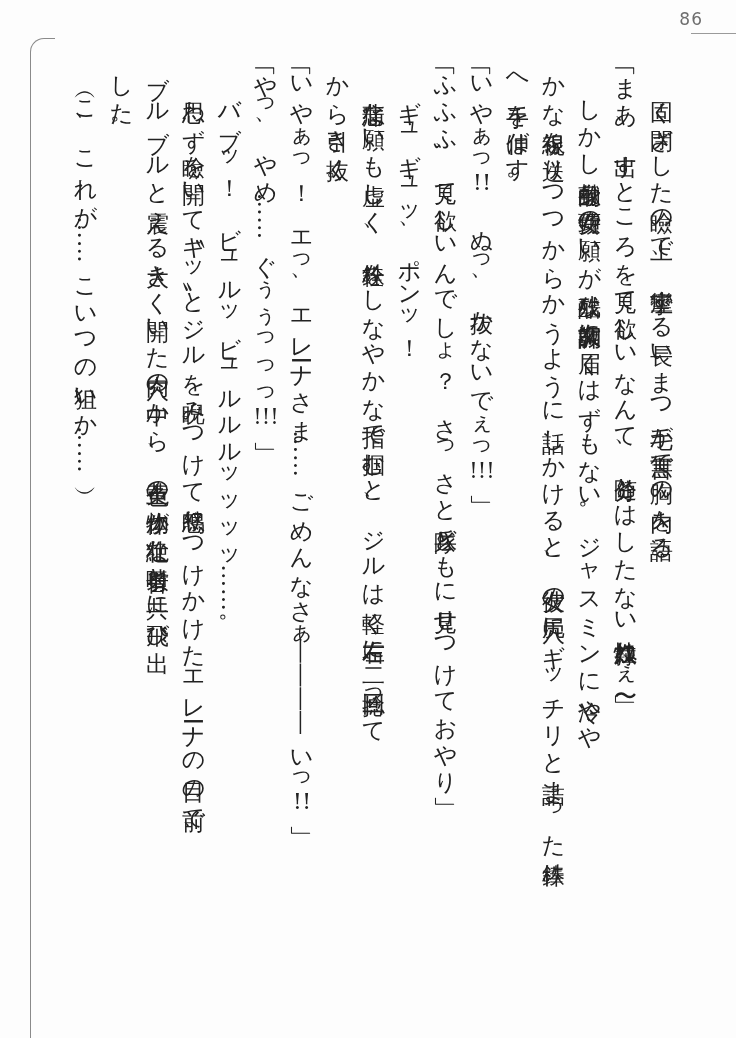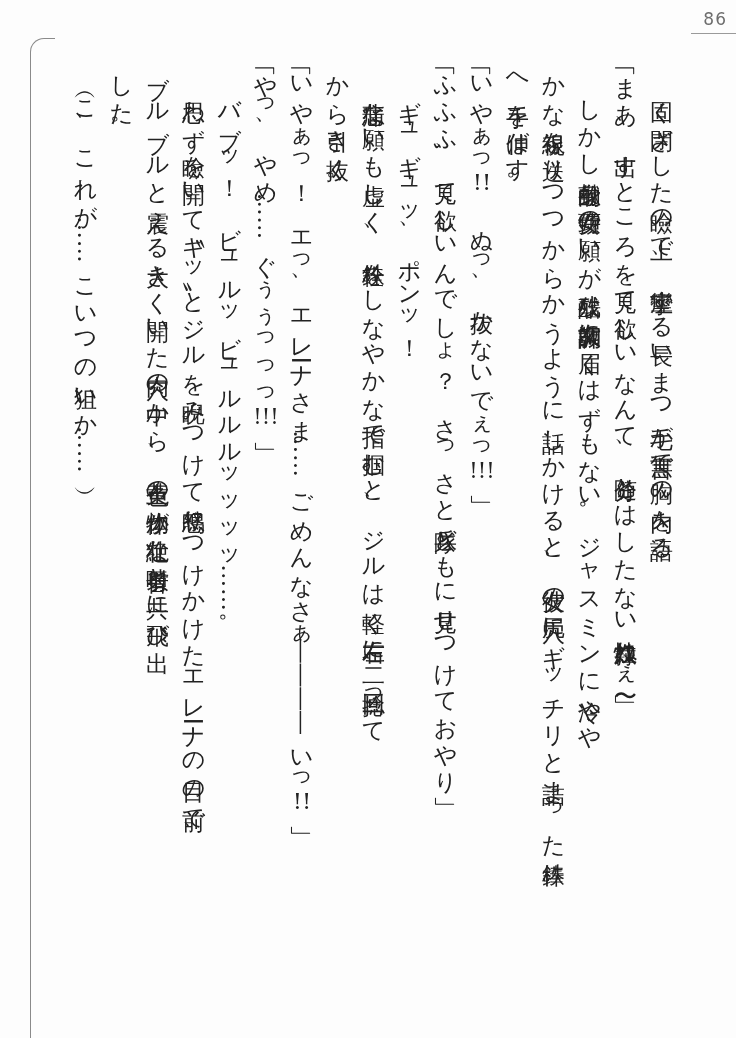--- a/index.html
+++ b/index.html
@@ -15,21 +15,21 @@
     font-family: "DejaVu Serif", "Liberation Serif", serif;
   }
   .page {
     position: absolute;
     inset: 0;
   }
   
   .page-number {
     position: absolute;
     top: 9px;
-    right: 9px;
+    right: 33px;
     font-size: 17px;
     letter-spacing: 1px;
     color: var(--page_number, #6e6e6e);
     font-family: "DejaVu Sans", "Liberation Sans", sans-serif;
   }
   .page-number-rule {
     position: absolute;
     top: 33px;
     right: 0;
     width: 45px;

